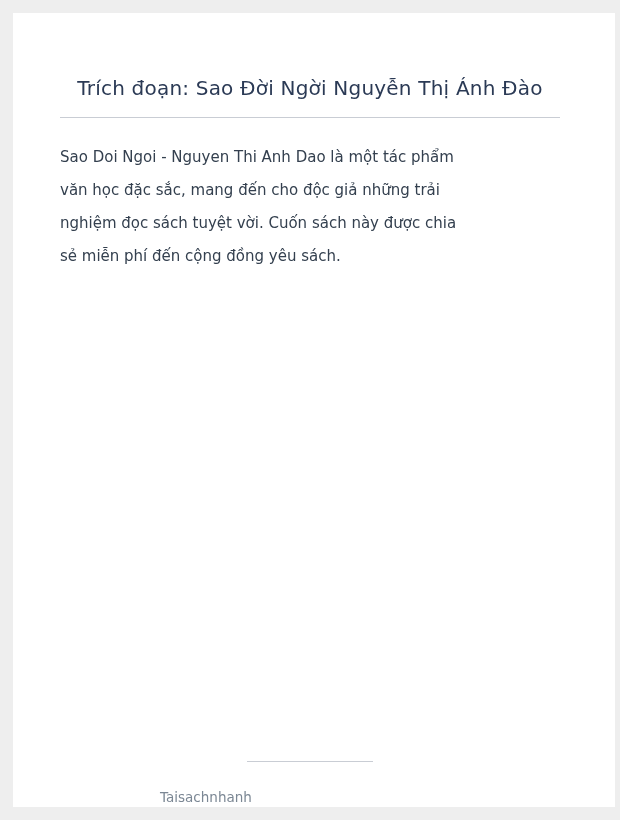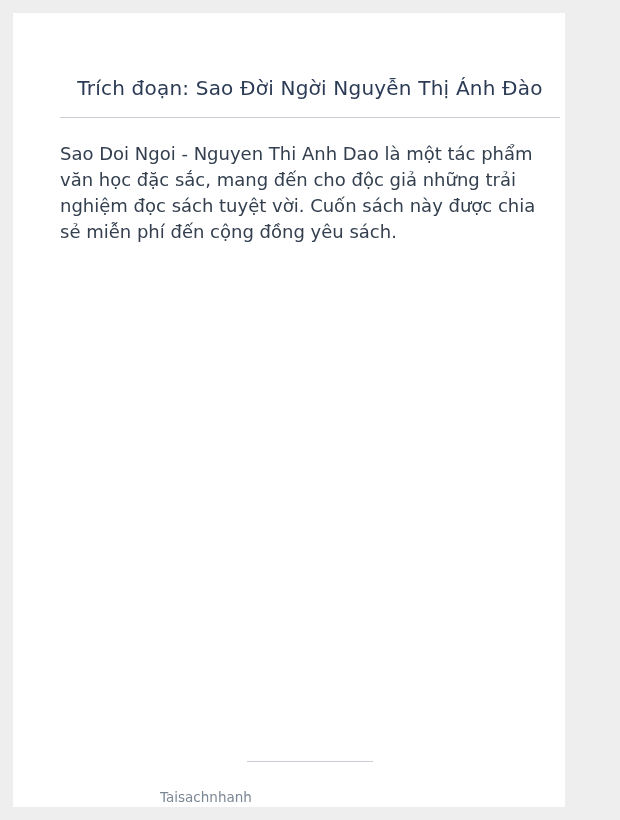--- a/index.html
+++ b/index.html
@@ -10,21 +10,21 @@
     width: 620px;
     height: 820px;
     background: #eeeeee;
     font-family: "DejaVu Sans", sans-serif;
     -webkit-font-smoothing: antialiased;
   }
   .page {
     position: absolute;
     left: 13px;
     top: 13px;
-    width: 552px;
+    width: 602px;
     height: 794px;
     background: #ffffff;
     box-sizing: border-box;
     overflow: hidden;
   }
   .doc-title {
     position: absolute;
     left: 47px;
     top: 62px;
     width: 500px;
@@ -41,23 +41,23 @@
     top: 104px;
     width: 500px;
     height: 1px;
     background: #c9cdd4;
   }
   .body-text {
     position: absolute;
     left: 47px;
     top: 128px;
     width: 500px;
-    font-size: 18px;
+    font-size: 15px;
     color: #34404f;
-    line-height: 26px;
+    line-height: 33px;
     white-space: pre-wrap;
     font-family: "DejaVu Sans", sans-serif;
   }
   .footer-rule {
     position: absolute;
     left: 234px;
     top: 748px;
     width: 126px;
     height: 1px;
     background: #c9cdd4;

